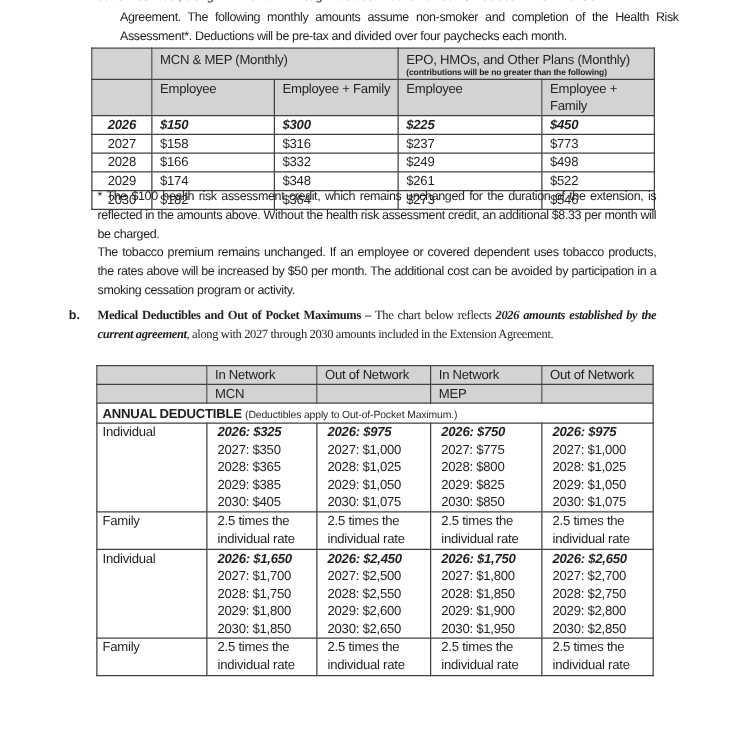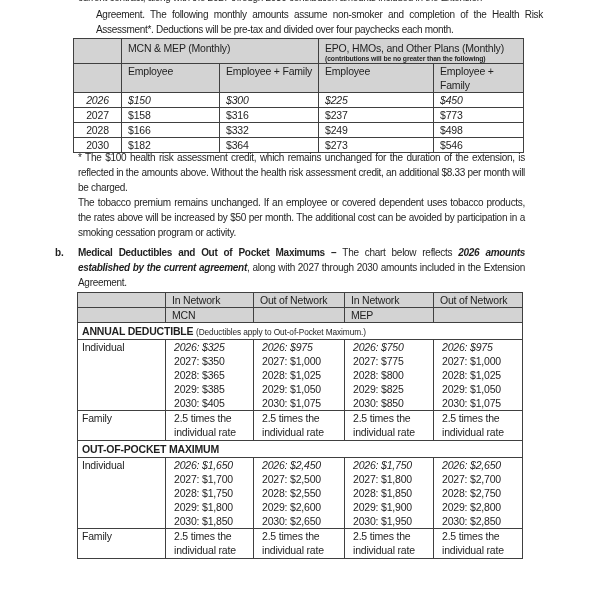--- a/index.html
+++ b/index.html
@@ -6,34 +6,34 @@
   .page{position:relative;width:600px;height:600px;background:#ffffff;overflow:hidden;
         font-family:"Liberation Sans",sans-serif;color:#1f1f1f;}
   
   .para{font-size:10px;line-height:15px;letter-spacing:-0.3px;text-align:justify;}
   .clip-line{position:absolute;left:78px;top:0;width:447px;height:5px;overflow:hidden;}
   .clip-line .inner{margin-top:-9px;font-size:10px;line-height:13px;letter-spacing:-0.3px;
         text-align:justify;color:#2a2a2a;}
   .intro{position:absolute;left:96px;top:7px;width:447px;}
   .fnblock{position:absolute;left:78px;top:150px;width:447px;}
   .itemb{position:absolute;left:55px;top:245px;width:470px;}
-  .itemb .body{margin-left:23px;}
+  .itemb .body{margin-left:23px;font-family:Liberation Serif, serif;}
   .marker{position:absolute;left:0;top:0;font-weight:bold;font-size:10px;line-height:15px;}
   .b{font-weight:bold;}
   .bi{font-weight:bold;font-style:italic;}
   
   table{border-collapse:collapse;table-layout:fixed;}
   td{border:1px solid #404040;overflow:hidden;vertical-align:top;
      font-size:10.5px;line-height:14px;letter-spacing:-0.2px;padding:0 2px 0 6px;}
   .hdr{background:#d3d3d3;margin-top:44px;}
   .t1{position:absolute;left:73px;top:38px;width:450px;}
   .t1 .grp{padding-top:2px;}
   .t1 .sub{font-size:6.8px;line-height:8px;font-weight:bold;letter-spacing:-0.1px;}
   .t1 .year{text-align:center;padding:0;}
-  .em{font-weight:normal;font-style:italic;}
+  .em{font-weight:bold;font-style:italic;}
   .t2{position:absolute;left:77px;top:292px;width:445px;}
   .t2 .sec td{padding-top:1px;}
   .t2 .sec .note{font-size:8.3px;letter-spacing:-0.1px;}
   .t2 .vals{padding-left:8px;}
   .multiline{white-space:pre-line;}
   .lbl{padding-left:4px;margin-top:47px;}
   .hrow{height:13px;padding-left:10px;} .srow{height:15px;} .frow{height:30px;}
 </style>
 </head>
 <body>
@@ -85,20 +85,27 @@
       <td>$773</td>
     </tr>
     <tr style="height:14px">
       <td class="year">2028</td>
       <td>$166</td>
       <td>$332</td>
       <td>$249</td>
       <td>$498</td>
     </tr>
     <tr style="height:14px">
+      <td class="year">2029</td>
+      <td>$174</td>
+      <td>$348</td>
+      <td>$261</td>
+      <td>$522</td>
+    </tr>
+    <tr style="height:14px">
       <td class="year">2030</td>
       <td>$182</td>
       <td>$364</td>
       <td>$273</td>
       <td>$546</td>
     </tr>
   </tbody>
     </table>
 
   <div class="fnblock">
@@ -177,26 +184,20 @@
       <td class="lbl">Family</td>
       <td class="vals multiline">2.5 times the
 individual rate</td>
       <td class="vals multiline">2.5 times the
 individual rate</td>
       <td class="vals multiline">2.5 times the
 individual rate</td>
       <td class="vals multiline">2.5 times the
 individual rate</td>
     </tr>
-    <tr class="sec srow">
-      <td colspan="5" class="lbl">
-        <span class="b">OUT-OF-POCKET MAXIMUM</span>
-        <span class="note"></span>
-      </td>
-    </tr>
     <tr>
       <td class="lbl">Individual</td>
       <td class="vals">
         <div class="em">2026: $1,650</div>
         <div class="multiline">2027: $1,700
 2028: $1,750
 2029: $1,800
 2030: $1,850</div>
       </td>
       <td class="vals">

